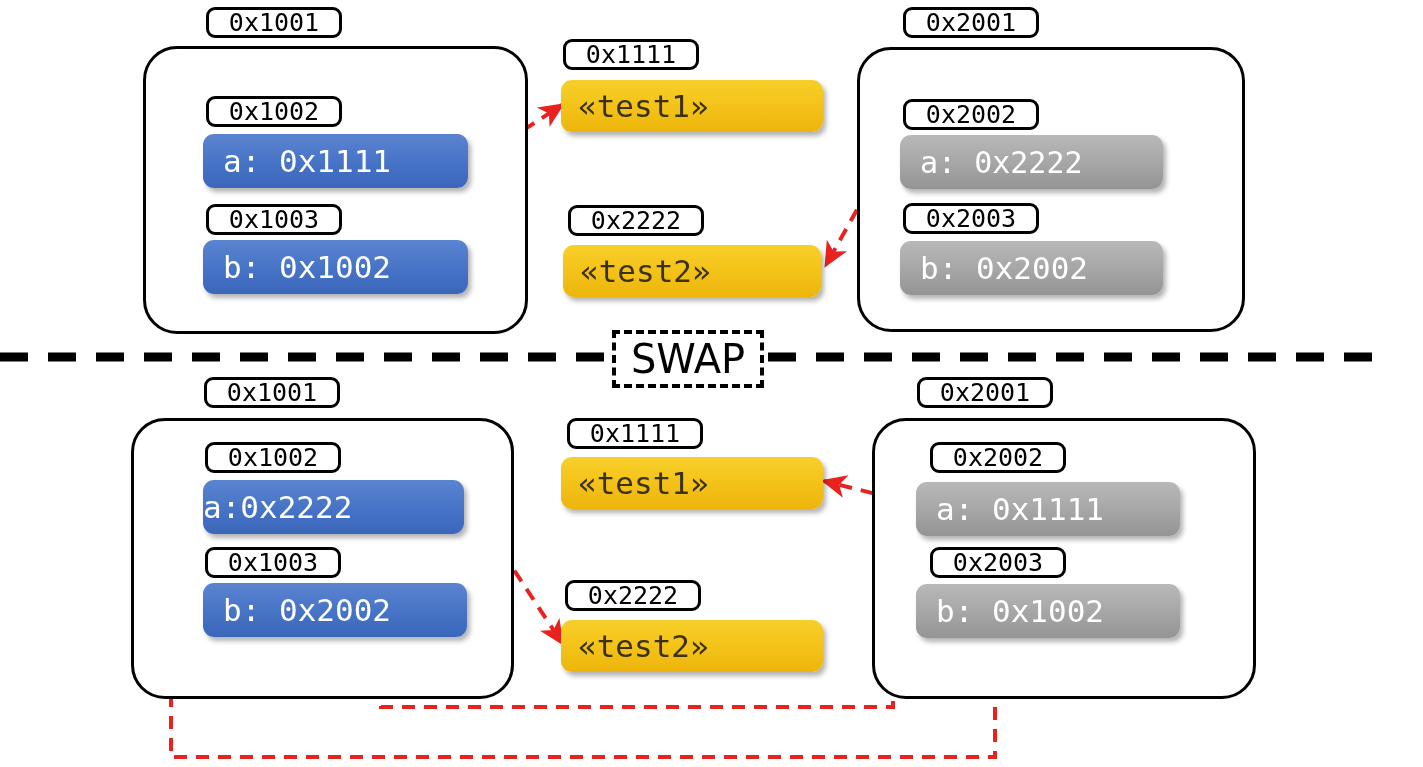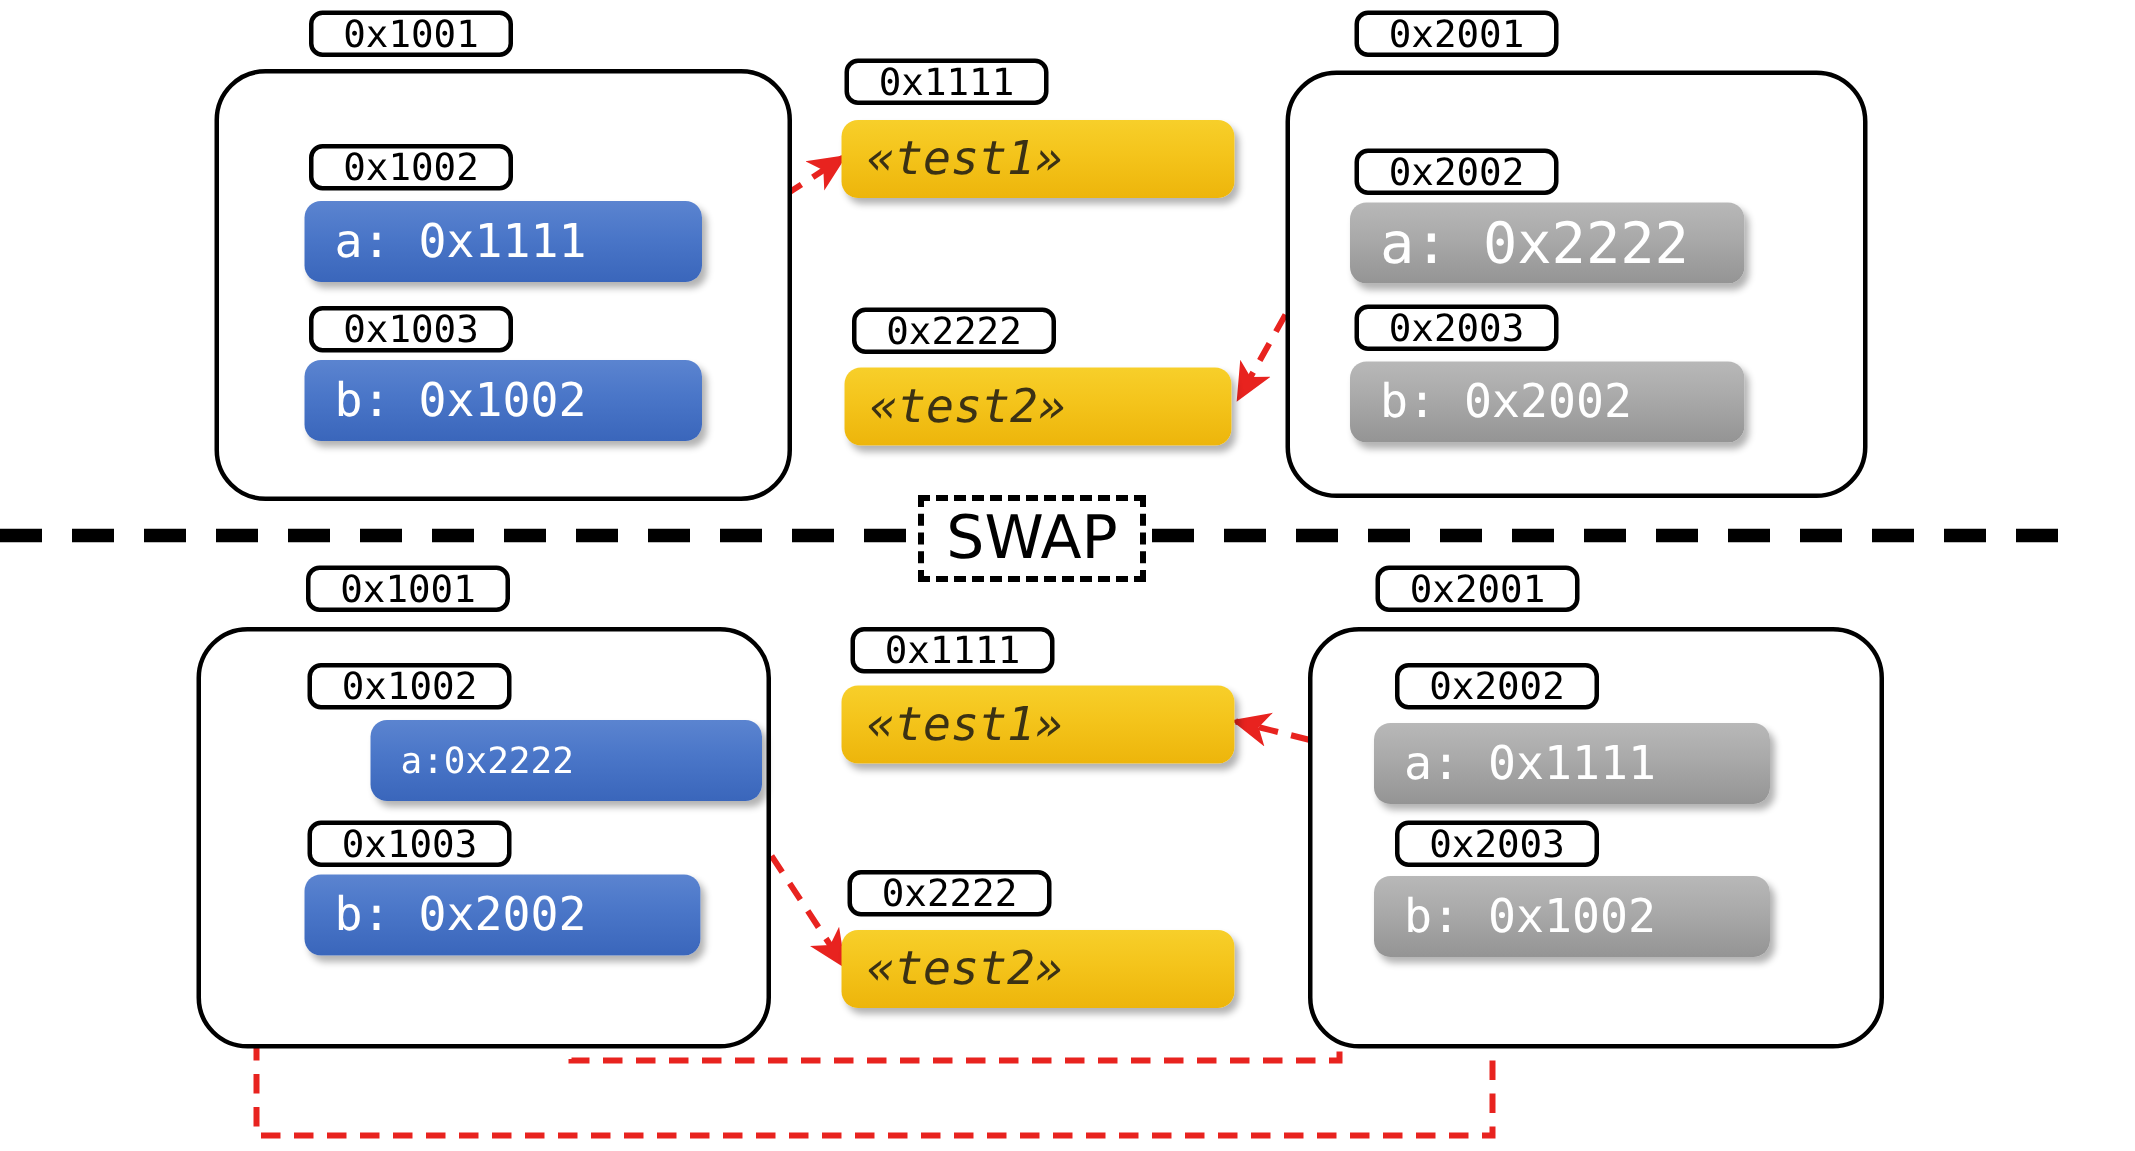--- a/index.html
+++ b/index.html
@@ -62,21 +62,20 @@
     background: linear-gradient(to bottom, #5b84d0 0%, #4a76c8 45%, #3a66bb 100%);
     color: #ffffff;
   }
   .cell.gray {
     background: linear-gradient(to bottom, #b8b8b8 0%, #a9a9a9 45%, #949494 100%);
     color: #ffffff;
   }
   .cell.yellow {
     background: linear-gradient(to bottom, #f7cf2a 0%, #f4c41b 45%, #edb50b 100%);
     color: #3b3114;
-    font-style: italic;
   }
   
   .swap-badge {
     position: absolute;
     border: 4px dashed #000000;
     background: #ffffff;
     box-sizing: border-box;
     display: flex;
     align-items: center;
     justify-content: center;
@@ -146,32 +145,32 @@
   <div class="addr" style="left:563px; top:39px; width:136px; height:31px; font-size:25px;">0x1111</div>
   <div class="cell yellow" style="left:561px; top:80px; width:262px; height:52px; font-size:31px; padding-left:17px;">«test1»</div>
 
   <div class="addr" style="left:568px; top:205px; width:136px; height:31px; font-size:25px;">0x2222</div>
   <div class="cell yellow" style="left:563px; top:245px; width:258px; height:52px; font-size:31px; padding-left:17px;">«test2»</div>
 
   <div class="panel" style="left:857px; top:47px; width:388px; height:285px;"></div>
   <div class="addr" style="left:903px; top:7px; width:136px; height:31px; font-size:25px;">0x2001</div>
 
   <div class="addr" style="left:903px; top:99px; width:136px; height:31px; font-size:25px;">0x2002</div>
-  <div class="cell gray" style="left:900px; top:135px; width:263px; height:54px; font-size:38px; padding-left:20px;">a: 0x2222</div>
+  <div class="cell gray" style="left:900px; top:135px; width:263px; height:54px; font-size:30px; padding-left:20px;">a: 0x2222</div>
 
   <div class="addr" style="left:903px; top:203px; width:136px; height:31px; font-size:25px;">0x2003</div>
   <div class="cell gray" style="left:900px; top:241px; width:263px; height:54px; font-size:31px; padding-left:20px;">b: 0x2002</div>
 
   <div class="swap-badge" style="left:612px; top:330px; width:152px; height:58px; font-size:40px;">SWAP</div>
 
   <div class="panel" style="left:131px; top:418px; width:383px; height:281px;"></div>
   <div class="addr" style="left:204px; top:377px; width:136px; height:31px; font-size:25px;">0x1001</div>
 
   <div class="addr" style="left:205px; top:442px; width:136px; height:31px; font-size:25px;">0x1002</div>
-  <div class="cell blue" style="left:203px; top:480px; width:261px; height:54px; font-size:24px; padding-left:20px;margin-left:44px;">a:0x2222</div>
+  <div class="cell blue" style="left:203px; top:480px; width:261px; height:54px; font-size:31px; ">a:0x2222</div>
 
   <div class="addr" style="left:205px; top:547px; width:136px; height:31px; font-size:25px;">0x1003</div>
   <div class="cell blue" style="left:203px; top:583px; width:264px; height:54px; font-size:31px; padding-left:20px;">b: 0x2002</div>
 
   <div class="addr" style="left:567px; top:418px; width:136px; height:31px; font-size:25px;">0x1111</div>
   <div class="cell yellow" style="left:561px; top:457px; width:262px; height:52px; font-size:31px; padding-left:17px;">«test1»</div>
 
   <div class="addr" style="left:565px; top:580px; width:136px; height:31px; font-size:25px;">0x2222</div>
   <div class="cell yellow" style="left:561px; top:620px; width:262px; height:52px; font-size:31px; padding-left:17px;">«test2»</div>
 

